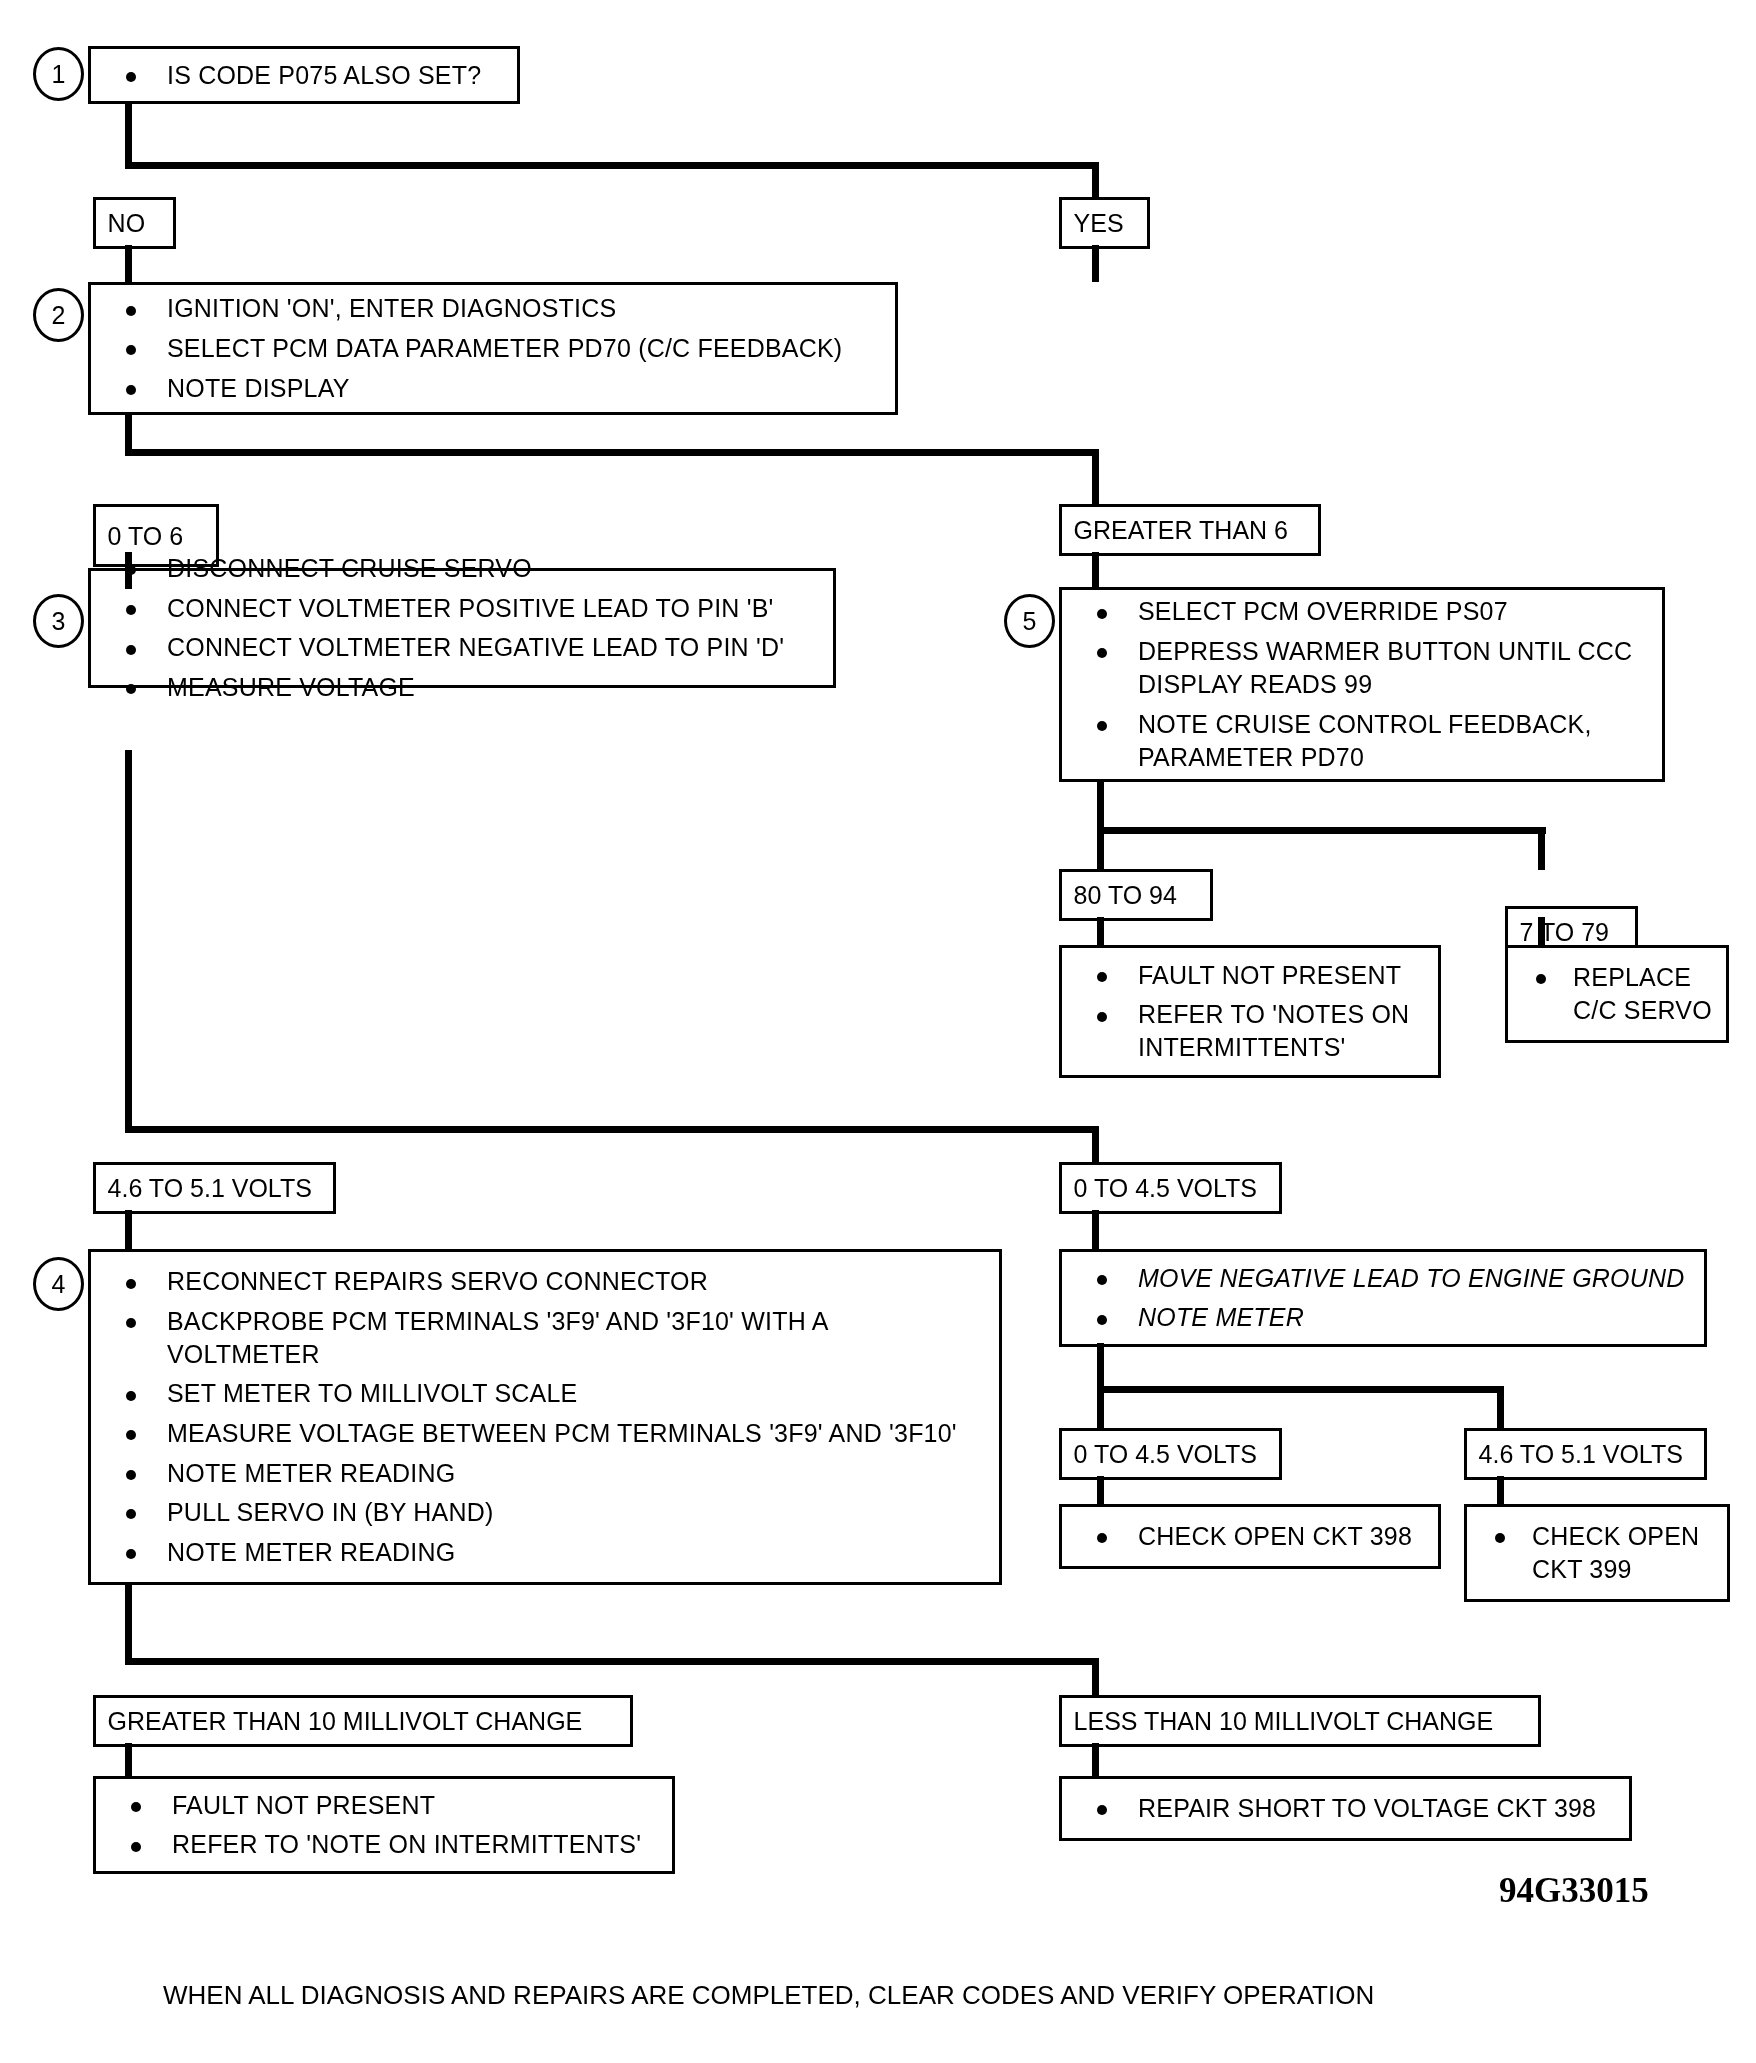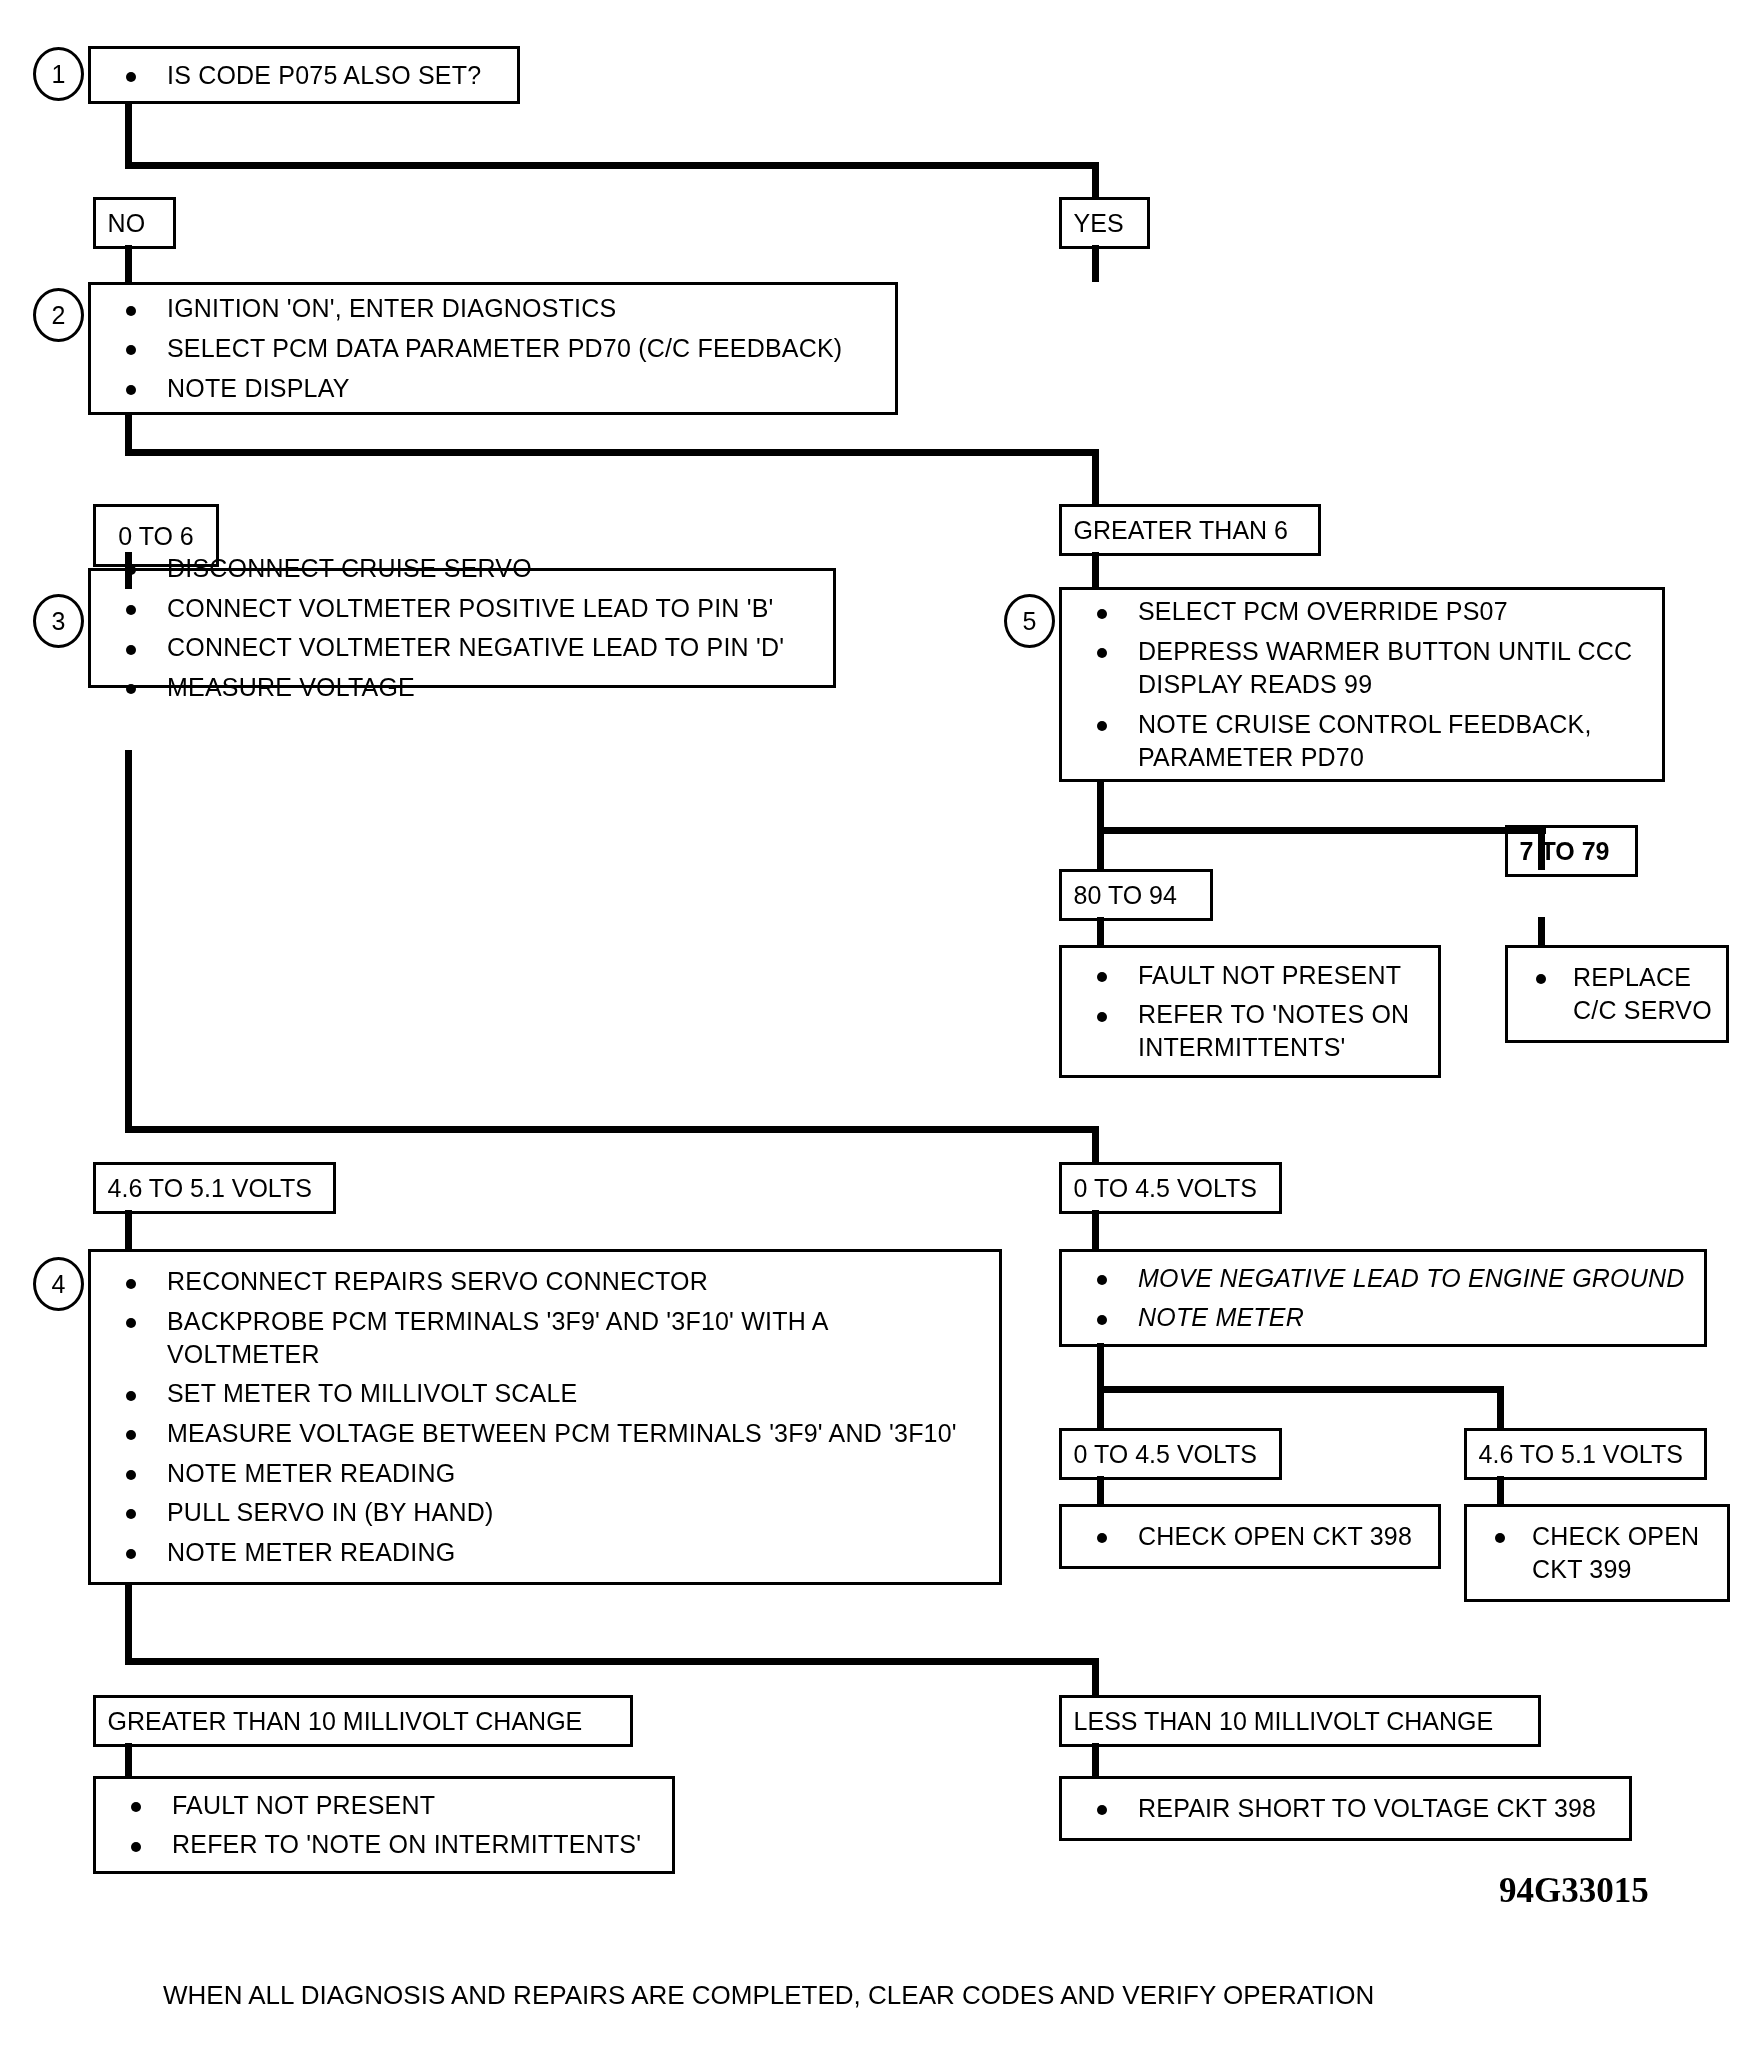--- a/index.html
+++ b/index.html
@@ -137,21 +137,21 @@
       <li>IGNITION 'ON', ENTER DIAGNOSTICS</li>
       <li>SELECT PCM DATA PARAMETER PD70 (C/C FEEDBACK)</li>
       <li>NOTE DISPLAY</li>
     </ul>
   </div>
 
   <div class="ln" style="left:125px; top:415px; width:6.6px; height:40px;"></div>
   <div class="ln" style="left:125px; top:449px; width:974px; height:6.6px;"></div>
   <div class="ln" style="left:1092px; top:449px; width:6.6px; height:58px;"></div>
 
-  <div class="box" style="left:93px; top:504px; width:126px; height:63px;text-align:center;">
+  <div class="box" style="left:93px; top:504px; width:126px; height:63px;">
     <div class="lbl">0 TO 6</div>
   </div>
   <div class="ln" style="left:125px; top:552px; width:6.6px; height:37px;"></div>
 
   <div class="box" style="left:1059px; top:504px; width:262px; height:52px;">
     <div class="lbl">GREATER THAN 6</div>
   </div>
   <div class="ln" style="left:1092px; top:552px; width:6.6px; height:37px;"></div>
 
   <div class="stepnum" style="left:33px; top:594px;">3</div>
@@ -180,21 +180,21 @@
   <div class="ln" style="left:1097px; top:779px; width:6.6px; height:55px;"></div>
   <div class="ln" style="left:1097px; top:827px; width:449px; height:6.6px;"></div>
   <div class="ln" style="left:1538px; top:827px; width:6.6px; height:43px;"></div>
   <div class="ln" style="left:1097px; top:827px; width:6.6px; height:43px;"></div>
 
   <div class="box" style="left:1059px; top:869px; width:154px; height:52px;">
     <div class="lbl">80 TO 94</div>
   </div>
   <div class="ln" style="left:1097px; top:917px; width:6.6px; height:30px;"></div>
 
-  <div class="box" style="left:1505px; top:825px; width:133px; height:52px;font-weight:bold;">
+  <div class="box" style="left:1505px; top:906px; width:133px; height:52px;">
     <div class="lbl">7 TO 79</div>
   </div>
   <div class="ln" style="left:1538px; top:917px; width:6.6px; height:30px;"></div>
 
   <div class="box pad" style="left:1059px; top:945px; width:382px; height:133px;">
     <ul class="blist">
       <li>FAULT NOT PRESENT</li>
       <li>REFER TO 'NOTES ON
 INTERMITTENTS'</li>
     </ul>

